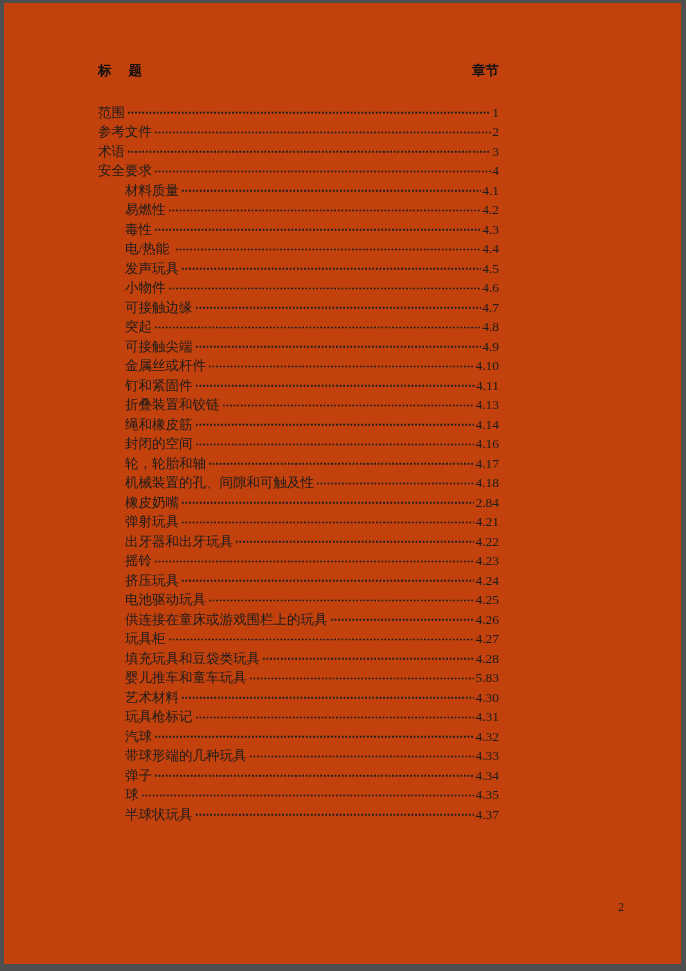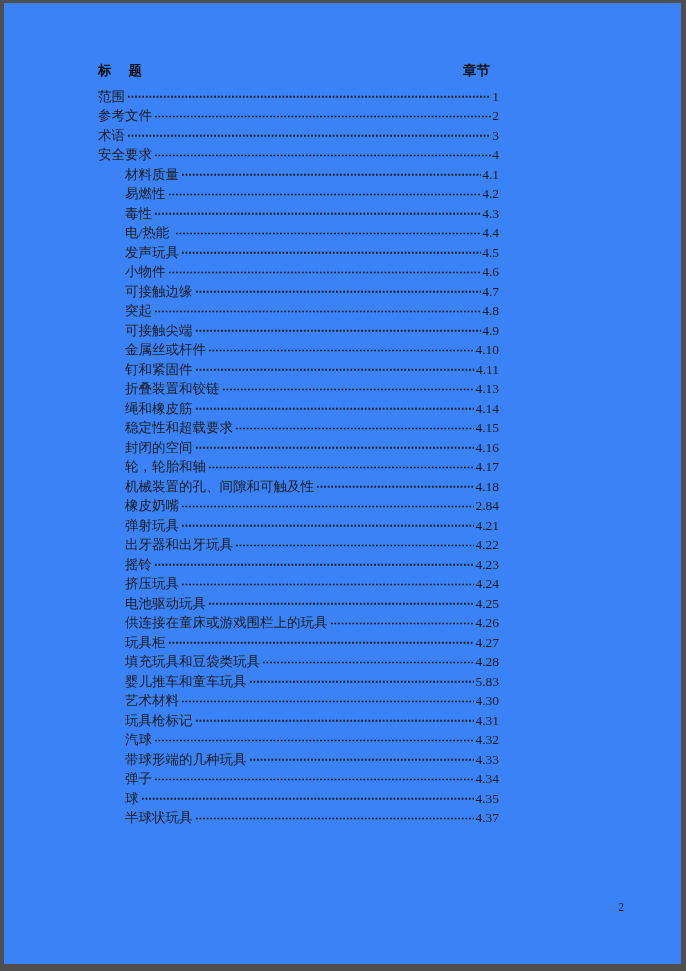--- a/index.html
+++ b/index.html
@@ -13,45 +13,44 @@
     background: #4f4f4f;
     font-family: "Liberation Serif", "DejaVu Serif", serif;
     overflow: hidden;
   }
   .page {
     position: absolute;
     left: 4px;
     top: 3px;
     width: 677px;
     height: 961px;
-    background: #3b82f6;
+    background: #c2410c;
   }
   .content {
     position: absolute;
     left: 94px;
     top: 59px;
     width: 401px;
   }
   .doc-header {
     display: flex;
     justify-content: space-between;
     align-items: baseline;
     font-size: 13.5px;
     font-weight: bold;
     color: #111111;
     height: 18px;
   }
   .col-title {
     white-space: pre;
   }
   .col-section {
-    margin-right: 9px;
   }
   .toc {
-    margin-top: 7px;
+    margin-top: 23px;
   }
   .toc-row {
     display: flex;
     align-items: center;
     height: 19.5px;
     font-size: 13.5px;
     color: #1c1c1c;
     white-space: pre;
   }
   .toc-row.level1 {
@@ -188,25 +187,20 @@
     <span class="leader"></span>
     <span class="toc-num">4.13</span>
   </div>
 
   <div class="toc-row level1">
     <span class="toc-label">绳和橡皮筋</span>
     <span class="leader"></span>
     <span class="toc-num">4.14</span>
   </div>
 
-  <div class="toc-row level1">
-    <span class="toc-label">稳定性和超载要求</span>
-    <span class="leader"></span>
-    <span class="toc-num">4.15</span>
-  </div>
 
   <div class="toc-row level1">
     <span class="toc-label">封闭的空间</span>
     <span class="leader"></span>
     <span class="toc-num">4.16</span>
   </div>
 
   <div class="toc-row level1">
     <span class="toc-label">轮，轮胎和轴</span>
     <span class="leader"></span>

